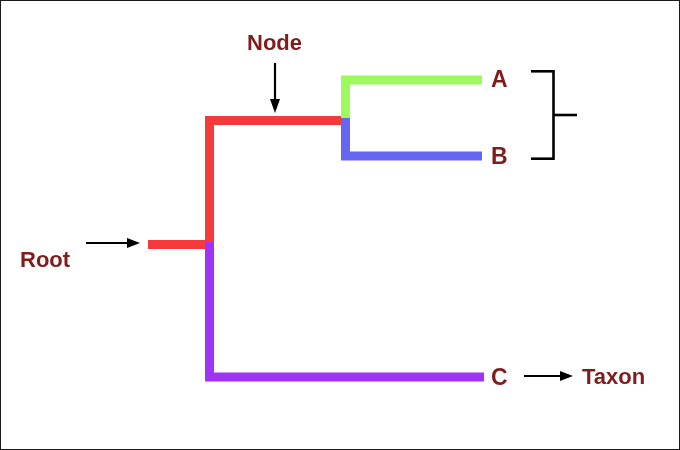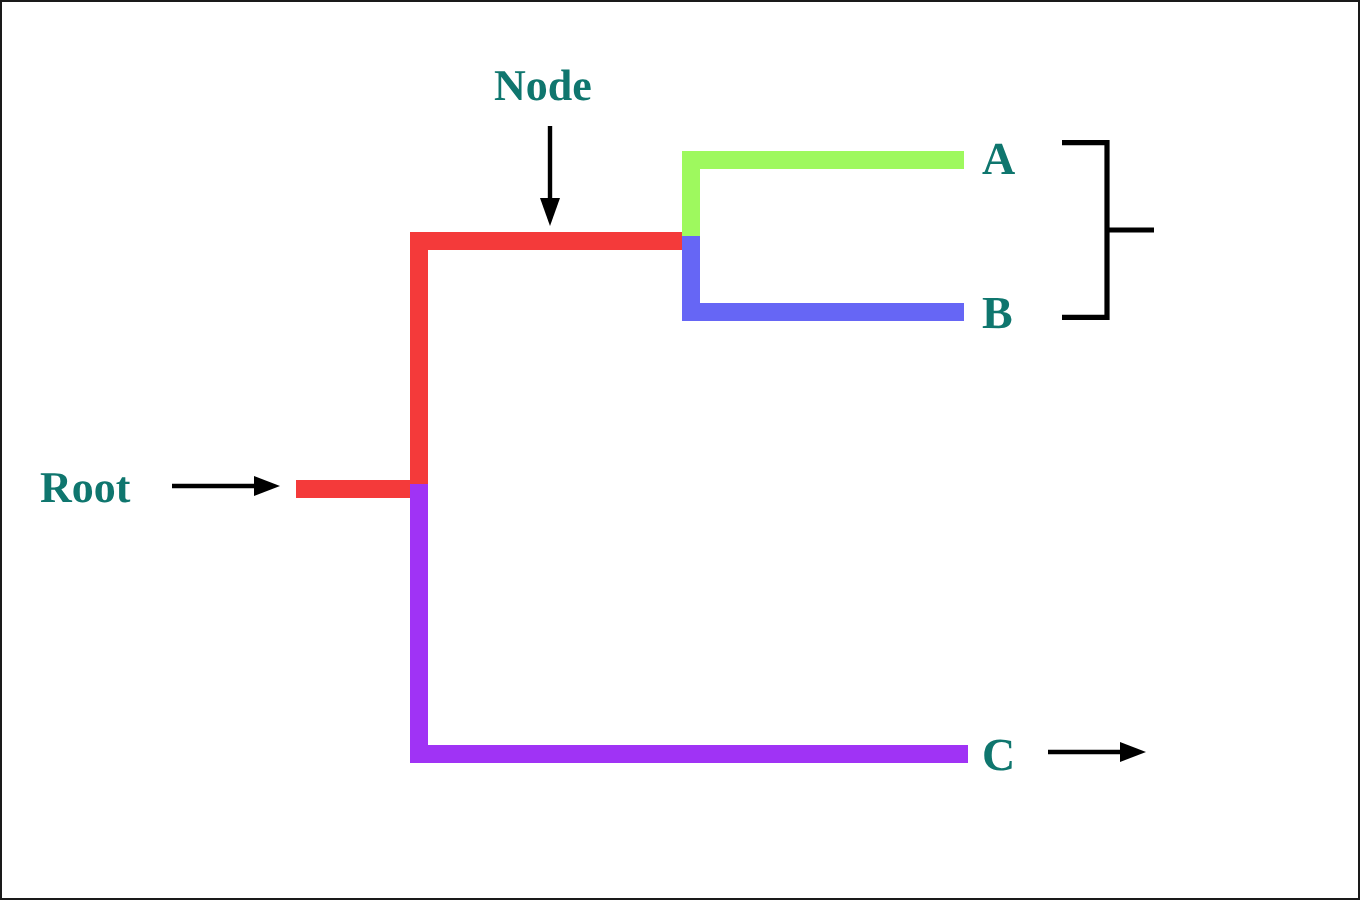--- a/index.html
+++ b/index.html
@@ -20,23 +20,23 @@
   #tree-svg {
     position: absolute;
     left: 0;
     top: 0;
     width: 680px;
     height: 450px;
     display: block;
   }
   .lbl {
     position: absolute;
-    font-family: Liberation Serif, serif;
+    font-family: Liberation Sans, sans-serif;
     font-weight: bold;
-    color: #0f766e;
+    color: #7f1d1d;
     white-space: nowrap;
     line-height: 1;
   }
   .lbl-taxon-letter { font-size: 23px; }
   .lbl-annot { font-size: 22px; }
 </style>
 </head>
 <body>
 
 <div id="stage">
@@ -87,19 +87,20 @@
       <line x1="553" y1="114" x2="576" y2="114" stroke="#000000" stroke-width="2.6"></line>
     </g>
   </svg>
 
   <div class="lbl lbl-taxon-letter" style="left:490px; top:67px;">A</div>
 
   <div class="lbl lbl-taxon-letter" style="left:490px; top:144px;">B</div>
 
   <div class="lbl lbl-taxon-letter" style="left:490px; top:365px;">C</div>
 
-  <div class="lbl lbl-annot" style="left:19px; top:232px;text-align:center;">Root</div>
+  <div class="lbl lbl-annot" style="left:19px; top:248px;text-align:center;">Root</div>
 
   <div class="lbl lbl-annot" style="left:246px; top:31px;">Node</div>
 
 
+  <div class="lbl lbl-annot" style="left:581px; top:365px;">Taxon</div>
 
 </div>
 
 </body></html>

